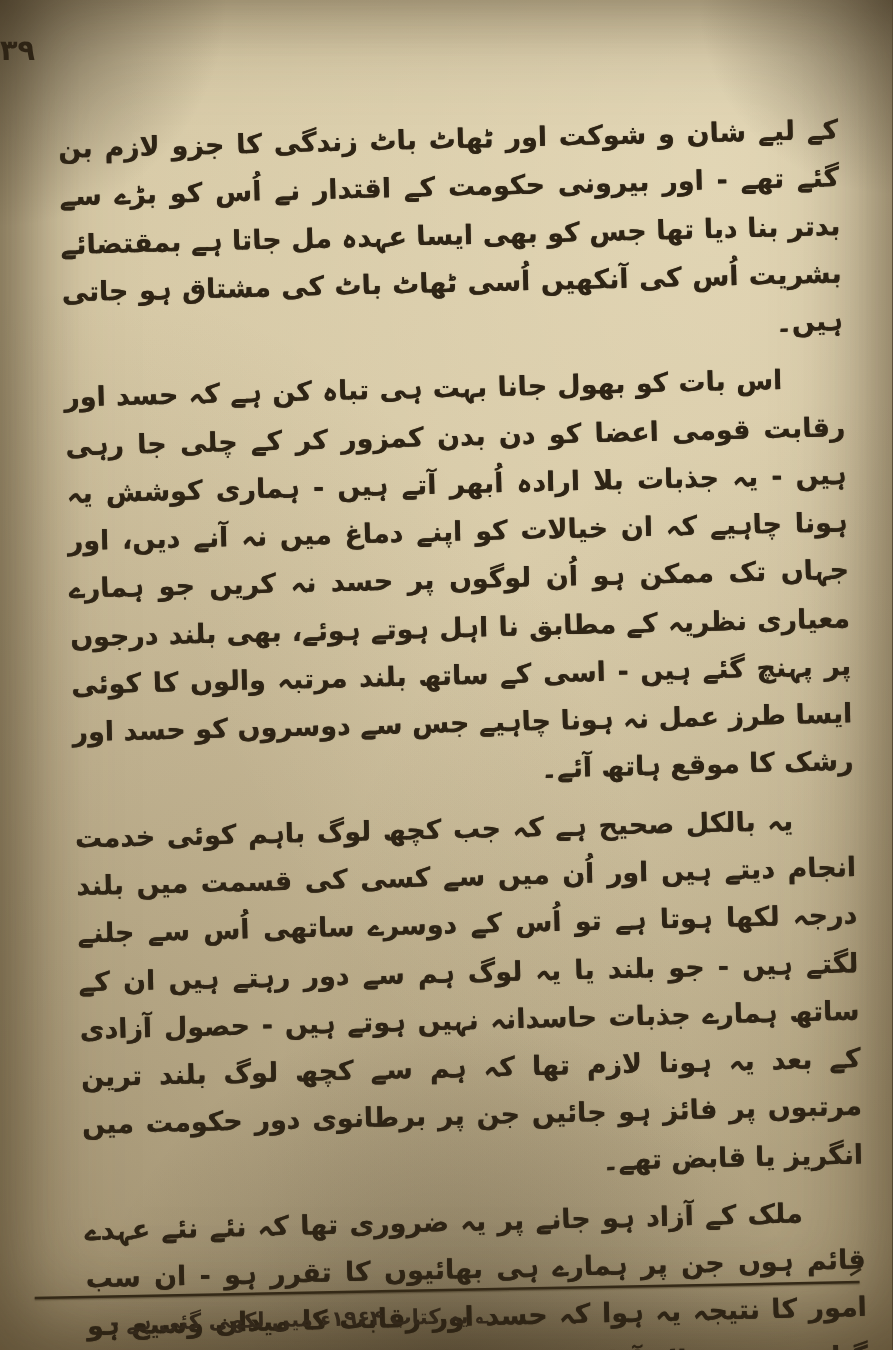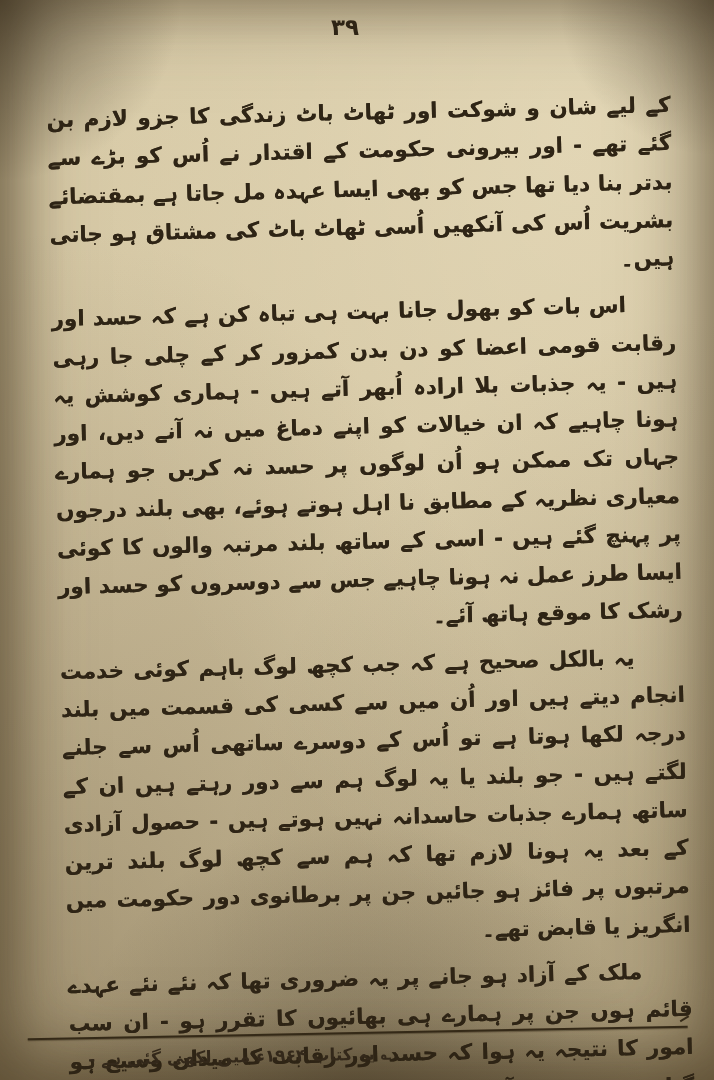--- a/index.html
+++ b/index.html
@@ -25,22 +25,21 @@
   
   .page::before{
     content:"";position:absolute;inset:0;pointer-events:none;
     background:
       radial-gradient(circle at 0% 0%, rgba(40,30,16,.55), transparent 14%),
       radial-gradient(circle at 100% 0%, rgba(40,30,16,.45), transparent 12%),
       radial-gradient(circle at 50% 102%, rgba(40,30,16,.35), transparent 25%);
   }
   .page-number{
     position:absolute;
-    top:14px;left:0;right:24px;
-    text-align:center;
+    top:28px;left:0;right:24px;
     font-size:23px;
     font-weight:700;
     color:#2e2415;
     letter-spacing:2px;
   }
   .content{
     position:absolute;
     top:86px;right:44px;left:46px;
     transform:rotate(-1.4deg);
     transform-origin:top right;

